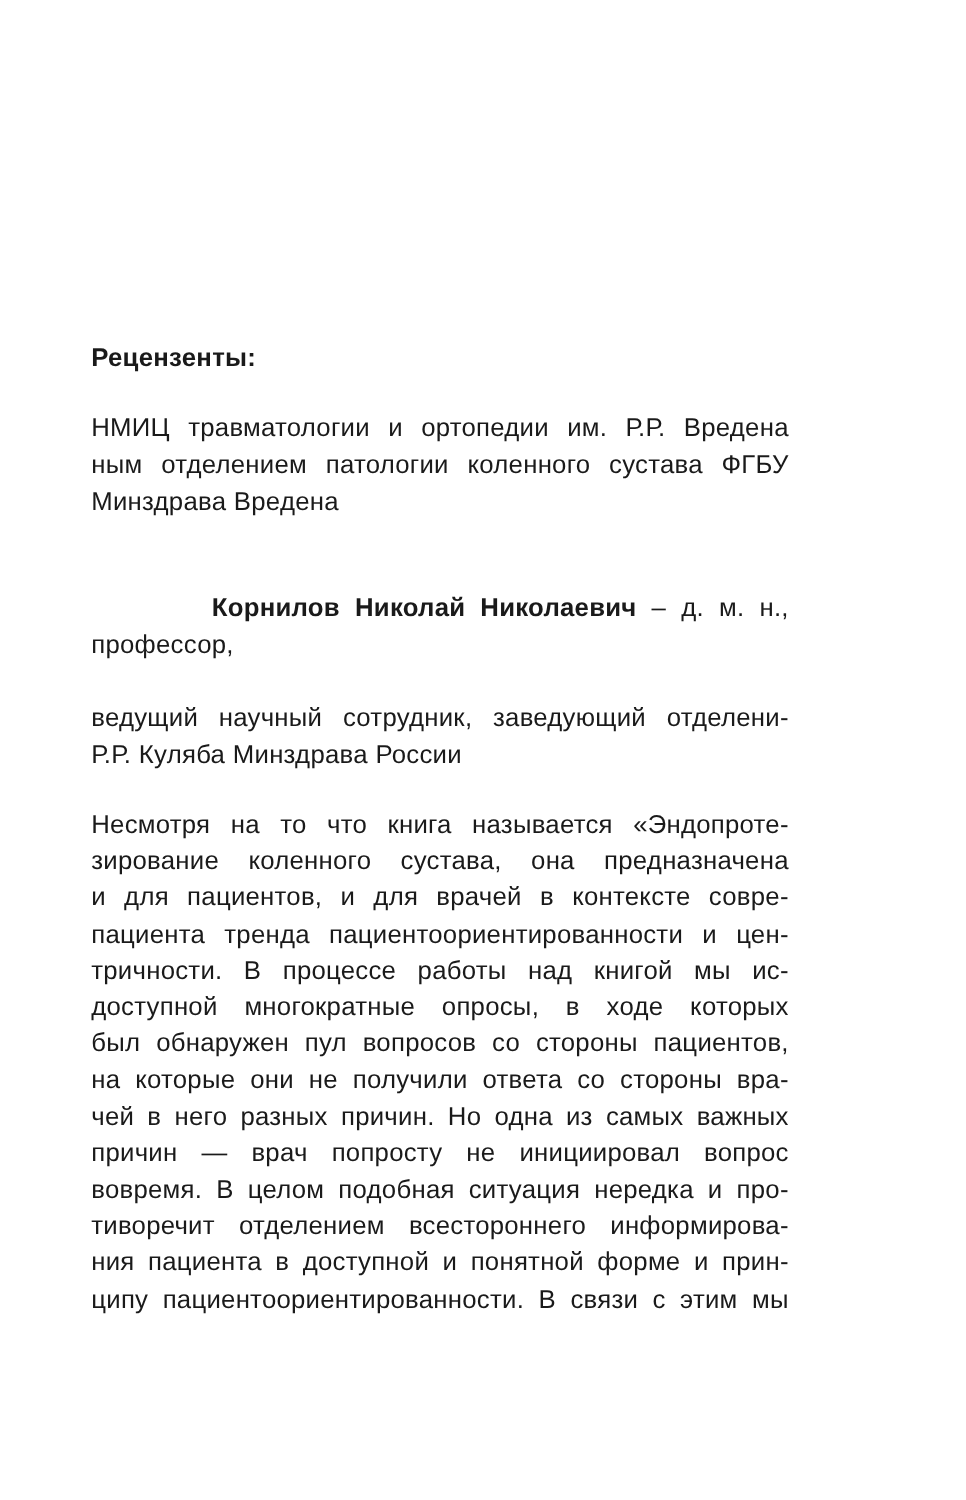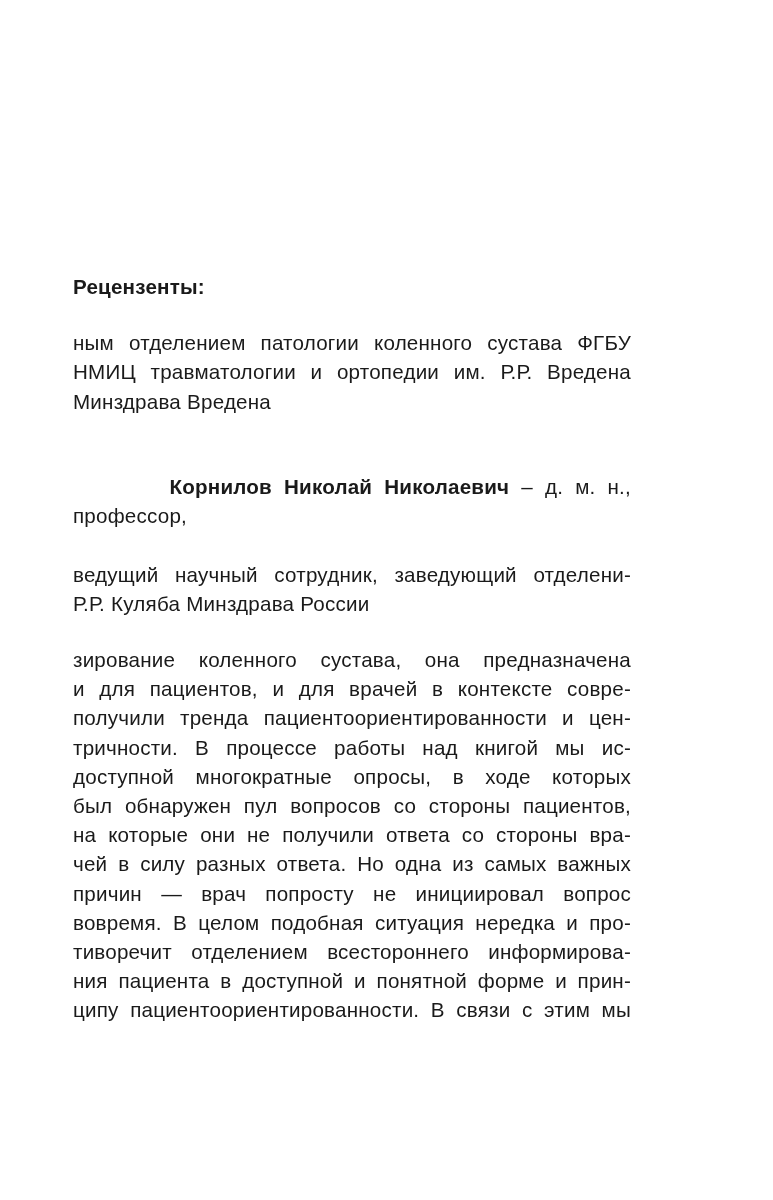--- a/index.html
+++ b/index.html
@@ -66,42 +66,43 @@
 </style>
 </head>
 <body>
 
 <div class="page">
   <div class="text-column">
 
     <p class="block heading">Рецензенты:</p>
 
     <p class="block">
+      <span class="line">НМИЦ травматологии и ортопедии им. Р.Р. Вредена</span>
       <span class="line">ным отделением патологии коленного сустава ФГБУ</span>
-      <span class="line">НМИЦ травматологии и ортопедии им. Р.Р. Вредена</span>
       <span class="line last">Минздрава Вредена</span>
     </p>
 
     <p class="block">
       <span class="line">
         <span class="lead">Корнилов Николай Николаевич</span><span> – д. м. н., профессор,</span>
       </span>
       <span class="line">ведущий научный сотрудник, заведующий отделени-</span>
       <span class="line last">Р.Р. Куляба Минздрава России</span>
     </p>
 
     <p class="block gap-before-body">
+      <span class="line">Несмотря на то что книга называется «Эндопроте-</span>
       <span class="line">зирование коленного сустава, она предназначена</span>
       <span class="line">и для пациентов, и для врачей в контексте совре-</span>
-      <span class="line">получили тренда пациентоориентированности и цен-</span>
+      <span class="line">пациента тренда пациентоориентированности и цен-</span>
       <span class="line">тричности. В процессе работы над книгой мы ис-</span>
       <span class="line">доступной многократные опросы, в ходе которых</span>
       <span class="line">был обнаружен пул вопросов со стороны пациентов,</span>
       <span class="line">на которые они не получили ответа со стороны вра-</span>
-      <span class="line">чей в силу разных ответа. Но одна из самых важных</span>
+      <span class="line">чей в него разных причин. Но одна из самых важных</span>
       <span class="line">причин — врач попросту не инициировал вопрос</span>
       <span class="line">вовремя. В целом подобная ситуация нередка и про-</span>
       <span class="line">тиворечит отделением всестороннего информирова-</span>
       <span class="line">ния пациента в доступной и понятной форме и прин-</span>
       <span class="line">ципу пациентоориентированности. В связи с этим мы</span>
 
     </p>
 
   </div>
 </div>

